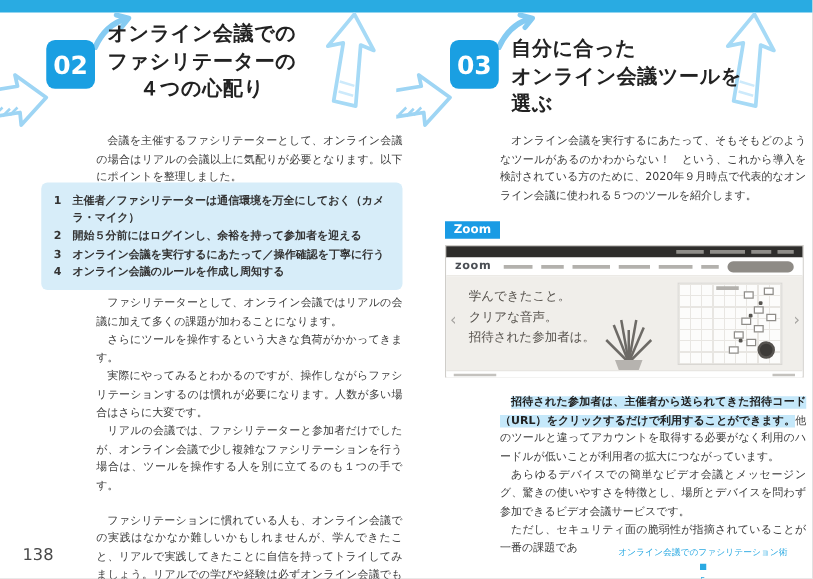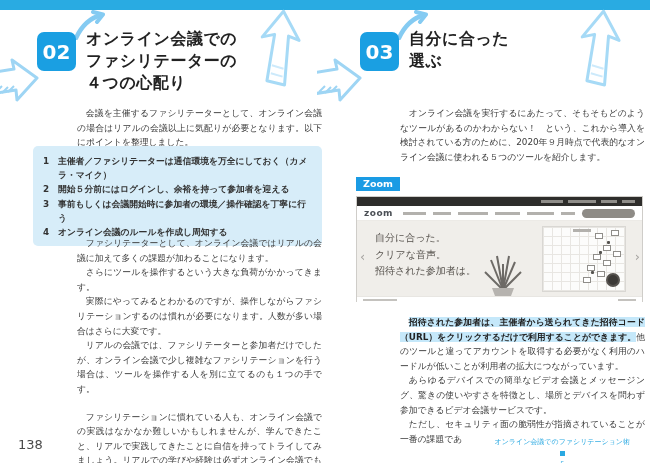--- a/index.html
+++ b/index.html
@@ -94,42 +94,42 @@
   <svg class="doodle" style="left:-6px; top:56px;" width="46" height="48" viewBox="0 0 46 48">
     <path d="M-4 17 L20 13 L18 4 L43 22 L23 44 L22 34 L-4 38 Z" fill="#ffffff" stroke="#9ed5f4" stroke-width="3" stroke-linejoin="round"></path>
     <path d="M2 36 L8 30 M8 37 L14 31 M14 36 L20 30" stroke="#9ed5f4" stroke-width="2"></path>
   </svg>
   <svg class="doodle" style="left:317px; top:56px;" width="46" height="48" viewBox="0 0 46 48">
     <path d="M-4 17 L20 13 L18 4 L43 22 L23 44 L22 34 L-4 38 Z" fill="#ffffff" stroke="#9ed5f4" stroke-width="3" stroke-linejoin="round"></path>
     <path d="M2 36 L8 30 M8 37 L14 31 M14 36 L20 30" stroke="#9ed5f4" stroke-width="2"></path>
   </svg>
 
   <div class="badge" style="left:37px; top:32px;">02</div>
-  <div class="title" style="left:86px; top:28px;">
+  <div class="title" style="left:86px; top:16px;text-align:center;">
     <div>オンライン会議での</div>
     <div>ファシリテーターの</div>
     <div>４つの心配り</div>
   </div>
 
   <div class="col" style="left:33px; top:106px;">
     <p class="para">会議を主催するファシリテーターとして、オンライン会議の場合はリアルの会議以上に気配りが必要となります。以下にポイントを整理しました。</p>
   </div>
 
   <div class="pointbox" style="left:33px; top:146px;">
     <div class="pt">
       <span class="pt-num">1</span>
       <span class="pt-text">主催者／ファシリテーターは通信環境を万全にしておく（カメラ・マイク）</span>
     </div>
     <div class="pt">
       <span class="pt-num">2</span>
       <span class="pt-text">開始５分前にはログインし、余裕を持って参加者を迎える</span>
     </div>
     <div class="pt">
       <span class="pt-num">3</span>
-      <span class="pt-text">事前もしくは会議開始時に参加者の環境／操作確認を丁寧に行う</span>
+      <span class="pt-text">オンライン会議を実行するにあたって／操作確認を丁寧に行う</span>
     </div>
     <div class="pt">
       <span class="pt-num">4</span>
       <span class="pt-text">オンライン会議のルールを作成し周知する</span>
     </div>
   </div>
 
   <div class="col" style="left:33px; top:236px;">
     <p class="para">ファシリテーターとして、オンライン会議ではリアルの会議に加えて多くの課題が加わることになります。</p>
     <p class="para">さらにツールを操作するという大きな負荷がかかってきます。</p>
@@ -137,20 +137,21 @@
     <p class="para">リアルの会議では、ファシリテーターと参加者だけでしたが、オンライン会議で少し複雑なファシリテーションを行う場合は、ツールを操作する人を別に立てるのも１つの手です。</p>
     <p class="para gap-top">ファシリテーションに慣れている人も、オンライン会議での実践はなかなか難しいかもしれませんが、学んできたこと、リアルで実践してきたことに自信を持ってトライしてみましょう。リアルでの学びや経験は必ずオンライン会議でも生きてくるはずです。</p>
     <p class="para">ここでは、この４つをもとにお伝えします。</p>
   </div>
 
   <div class="pagenum" style="left:18px; top:437px;">138</div>
 
   <div class="badge" style="left:360px; top:32px;">03</div>
   <div class="title" style="left:409px; top:28px;">
     <div>自分に合った</div>
+    <div>オンライン会議ツールを</div>
     <div>選ぶ</div>
   </div>
 
   <div class="col" style="left:356px; top:106px;">
     <p class="para">オンライン会議を実行するにあたって、そもそもどのようなツールがあるのかわからない！　という、これから導入を検討されている方のために、2020年９月時点で代表的なオンライン会議に使われる５つのツールを紹介します。</p>
   </div>
 
   <div class="tool-label" style="left:356px; top:177px;">Zoom</div>
 
   <div class="shot" style="left:356px; top:196px;">
@@ -166,21 +167,21 @@
       <div class="nb" style="width:18px;"></div>
       <div class="nb" style="width:30px;"></div>
       <div class="nb" style="width:26px;"></div>
       <div class="nb" style="width:28px;"></div>
       <div class="nb" style="width:14px;"></div>
       <div class="shot-pill"></div>
     </div>
     <div class="shot-hero">
       <span class="chev" style="left:3px; top:29px;">‹</span>
       <div class="hero-text">
-        <div>自分に合った。</div>
+        <div>学んできたこと。</div>
         <div>クリアな音声。</div>
         <div>招待された参加者は。</div>
       </div>
       <svg class="plant" width="56" height="46" viewBox="0 0 56 46">
         <g stroke="#6d6a66" stroke-width="2" fill="none">
           <path d="M28 40 L28 14"></path>
             <path d="M28 40 L16 10"></path>
             <path d="M28 40 L40 12"></path>
           <path d="M28 40 L10 22"></path>
             <path d="M28 40 L46 22"></path>

